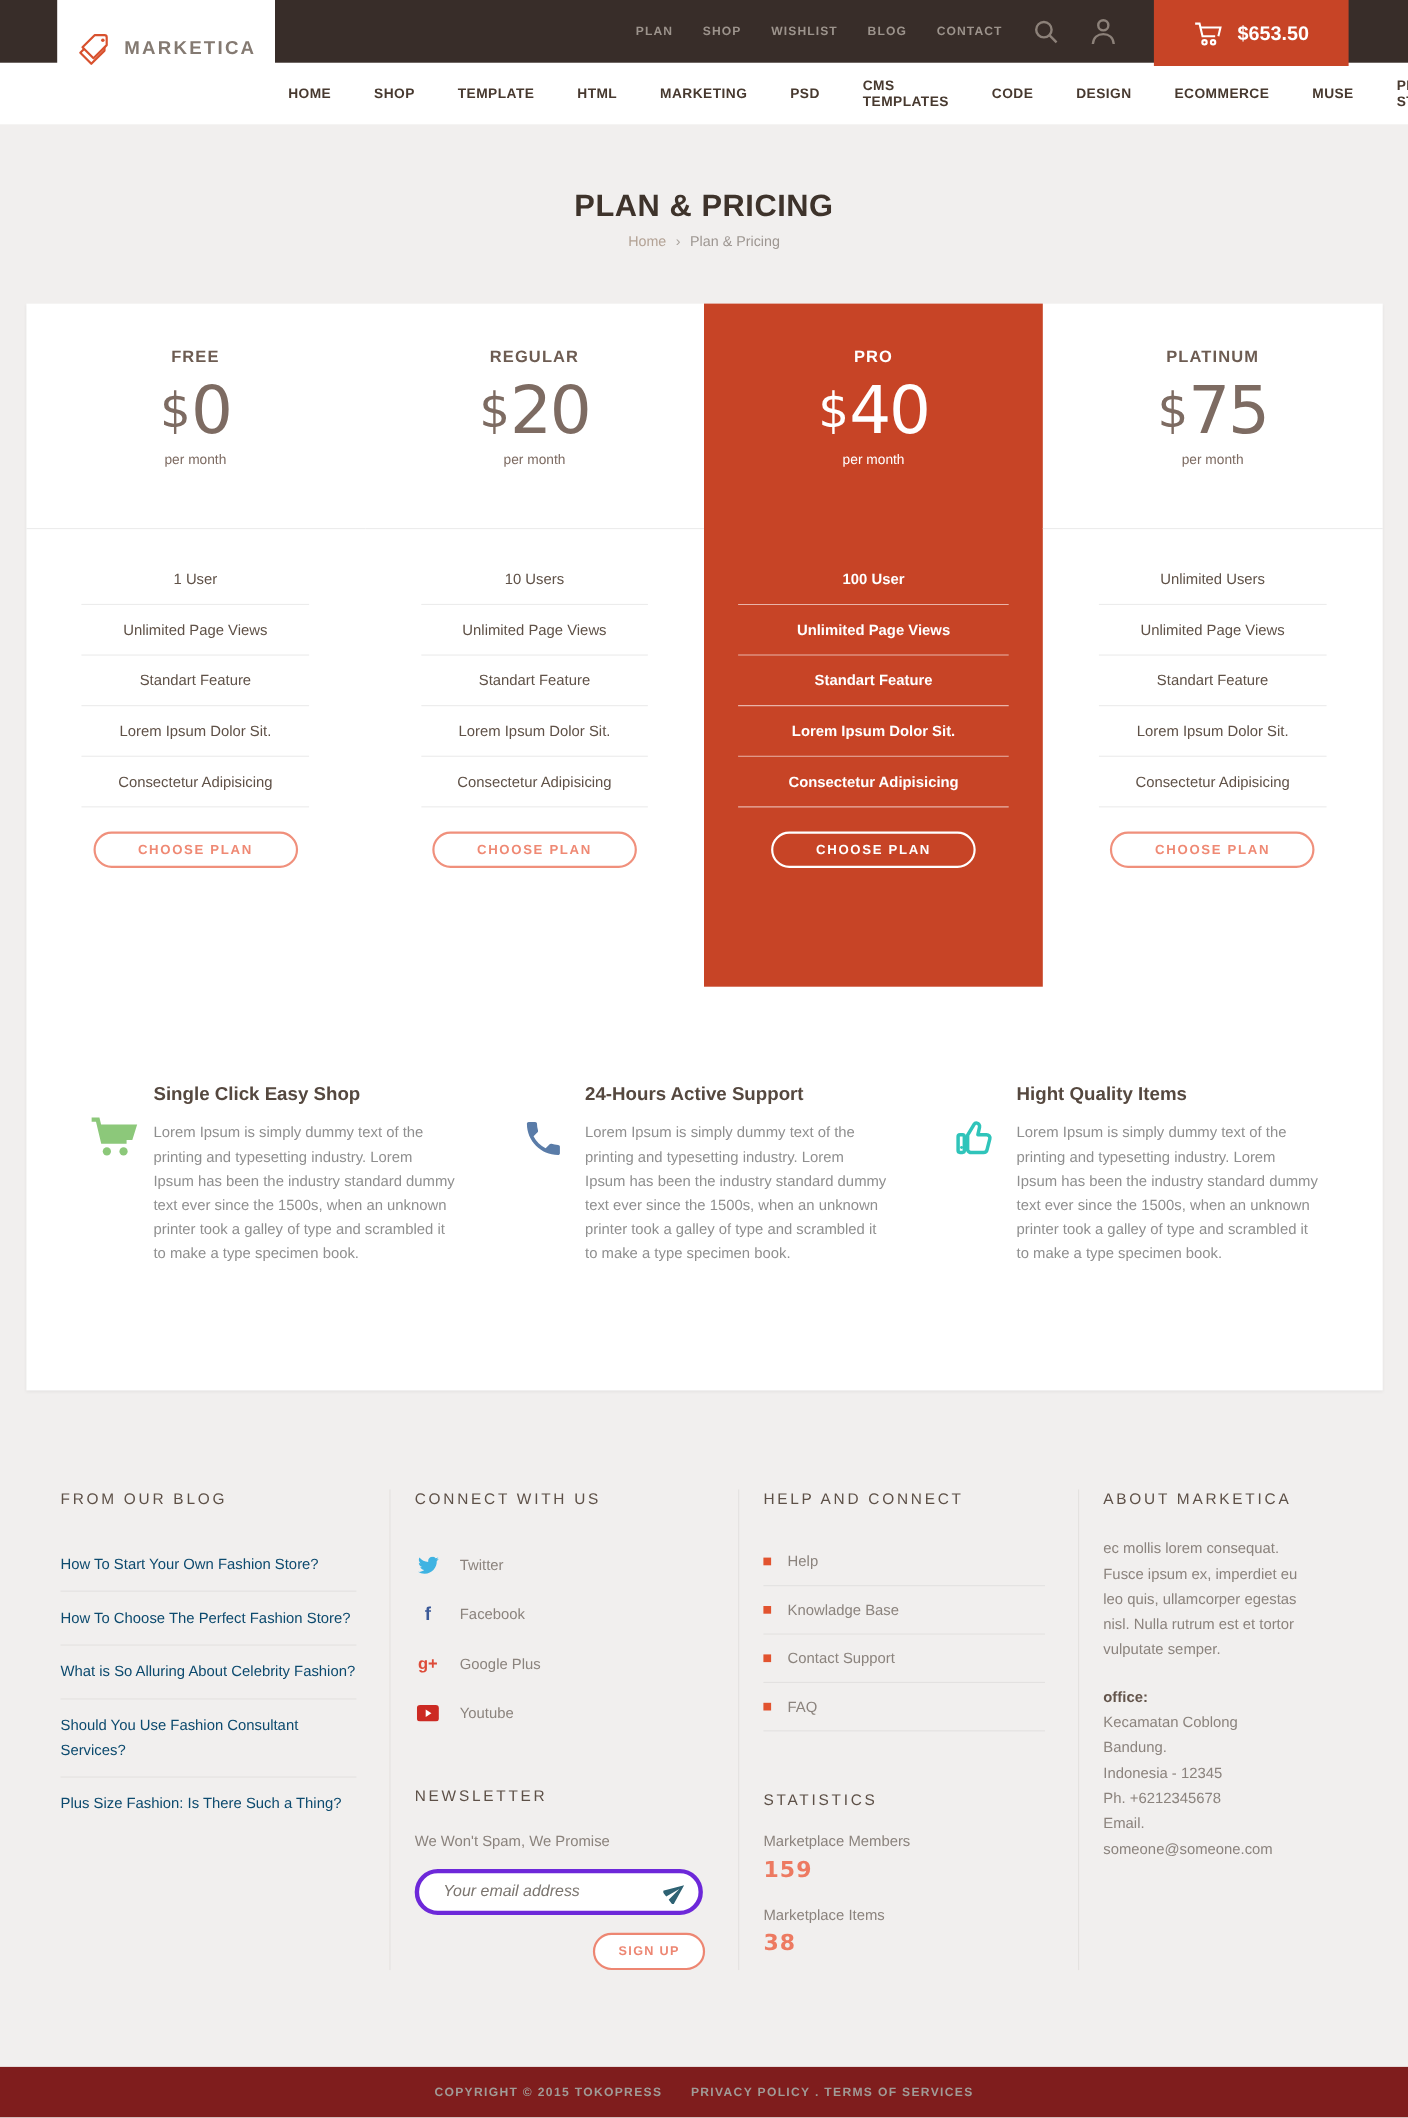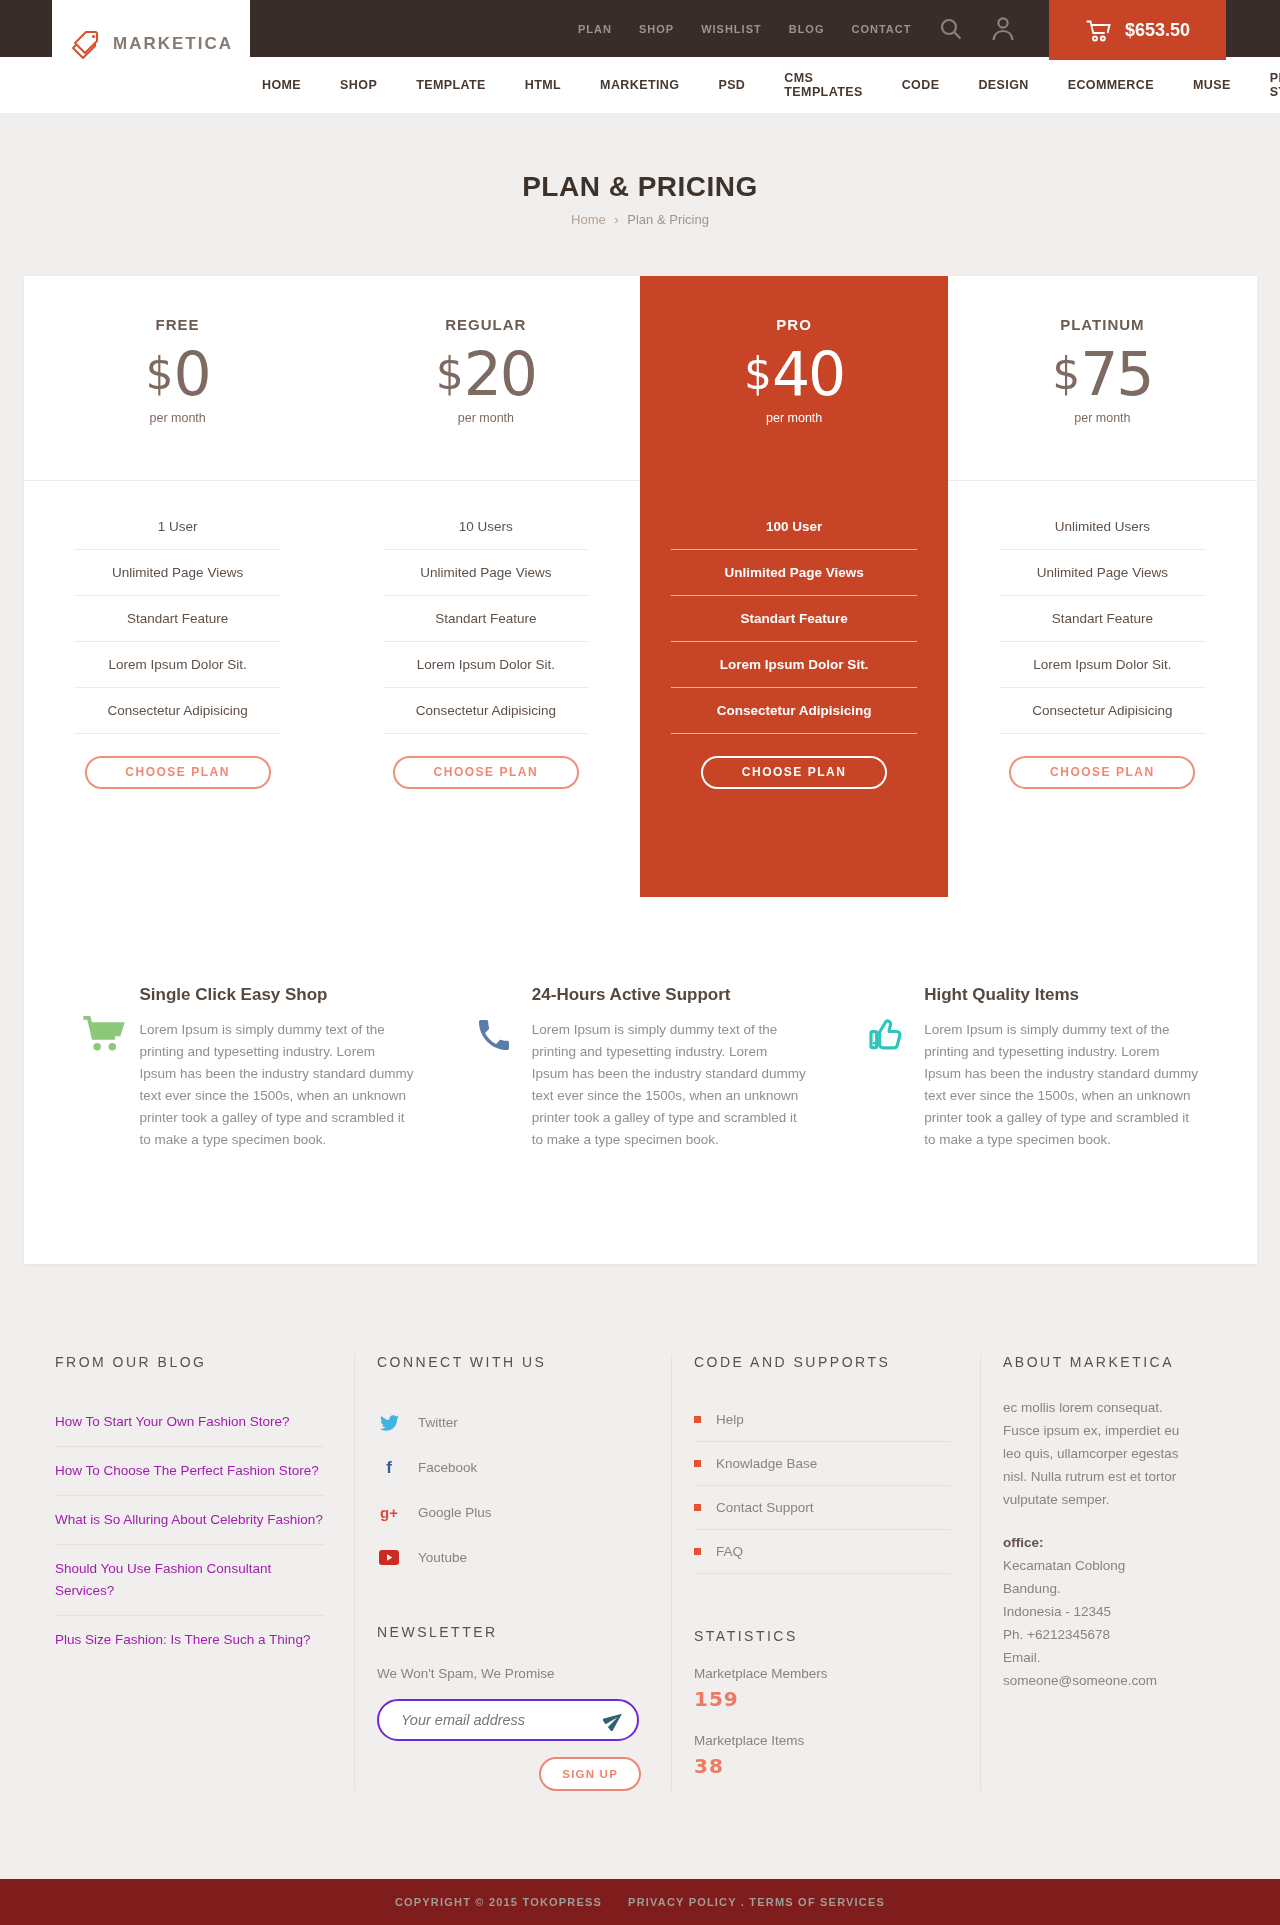--- a/index.html
+++ b/index.html
@@ -65,32 +65,32 @@
   .b-text { font-size:13.5px; line-height:22px; color:#8f8f8f; }
 
   
   .footer { padding:78px 55px 0; }
   .footer-grid { display:grid; grid-template-columns:300px 317px 309px 247px; }
   .fcol { padding-right:30px; }
   .fcol + .fcol { padding-left:22px; }
   .fcol.bordered { border-right:1px solid #e4e2e0; }
   .fhead { font-size:14px; font-weight:normal; letter-spacing:2.5px; color:#5d5047; }
   .blog-list { margin-top:28px; }
-  .blog-item { padding:13px 0; font-size:13.5px; line-height:22px; color:#a21caf;
+  .blog-item { padding:13px 0; font-size:13.5px; line-height:22px; color:#0c4a6e;
                border-bottom:1px solid #e3e1e0; }
   .blog-item:last-child { border-bottom:none; }
   .soc-list { margin-top:30px; }
   .soc-item { display:flex; align-items:center; height:45px; font-size:13.5px; color:#8b837d; }
   .soc-ic { width:24px; margin-right:17px; display:flex; justify-content:center; }
   .fb-f { font-size:17px; font-weight:bold; color:#3b5998; }
   .gp { font-size:15px; font-weight:bold; color:#dd4b39; }
   .newsletter { margin-top:44px; }
   .tagline { margin:26px 0 18px; font-size:13.5px; color:#8b837d; }
   .email-wrap { position:relative; width:262px; }
-  .email-input { width:262px; height:42px; border:2px solid #6d28d9; border-radius:21px;
+  .email-input { width:262px; height:42px; border:4px solid #6d28d9; border-radius:21px;
                  padding:0 44px 0 22px; font-size:14.5px; font-style:italic; color:#6f6a64;
                  background:#fff; outline:none; font-family:"Liberation Sans", sans-serif; }
   .email-input::placeholder { color:#7b756f; }
   .plane { position:absolute; right:14px; top:10px; }
   .signup { display:block; margin:16px 0 0 auto; padding:9px 21px; border:2px solid #ed8672;
             border-radius:18px; background:#fff; color:#ed8672; font-size:11.5px; font-weight:bold;
             letter-spacing:1.2px; cursor:pointer; font-family:"Liberation Sans", sans-serif; }
   .help-list { margin-top:28px; }
   .help-item { display:flex; align-items:center; padding:14px 0; font-size:13.5px; color:#8b837d;
                border-bottom:1px solid #e3e1e0; }
@@ -345,21 +345,21 @@
             <svg width="22" height="22" viewBox="0 0 24 24">
                 <path fill="#2e6273" transform="rotate(-38 12 12)" d="M2 21 L23 12 L2 3 L2 10 L17 12 L2 14 Z"></path>
               </svg>
           </span>
         </div>
         <button class="signup">SIGN UP</button>
       </div>
     </div>
 
     <div class="fcol bordered">
-      <div class="fhead">CODE AND SUPPORTS</div>
+      <div class="fhead">HELP AND CONNECT</div>
       <div class="help-list">
         <div class="help-item">
             <span class="bullet"></span>
             <span>Help</span>
           </div>
         <div class="help-item">
             <span class="bullet"></span>
             <span>Knowladge Base</span>
           </div>
         <div class="help-item">

